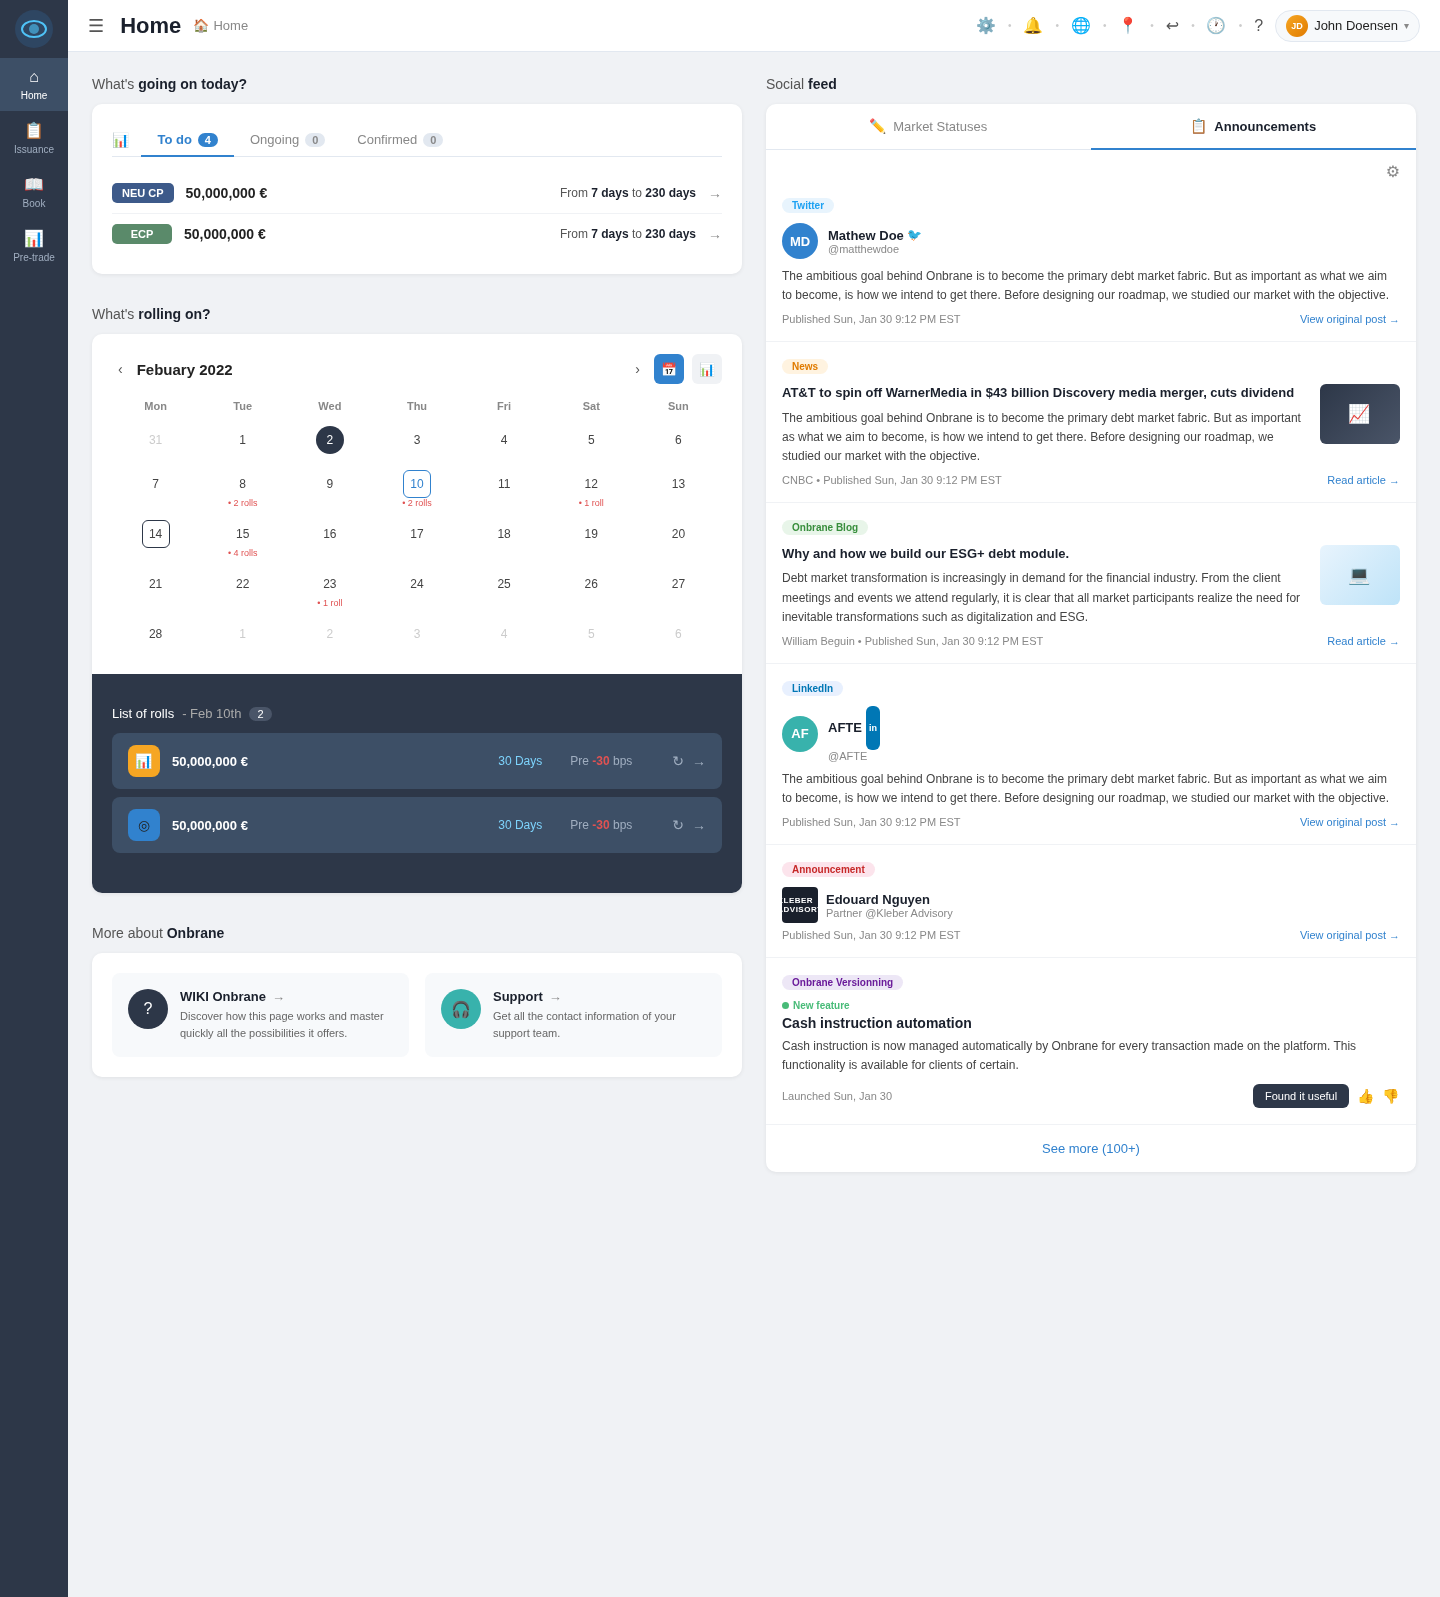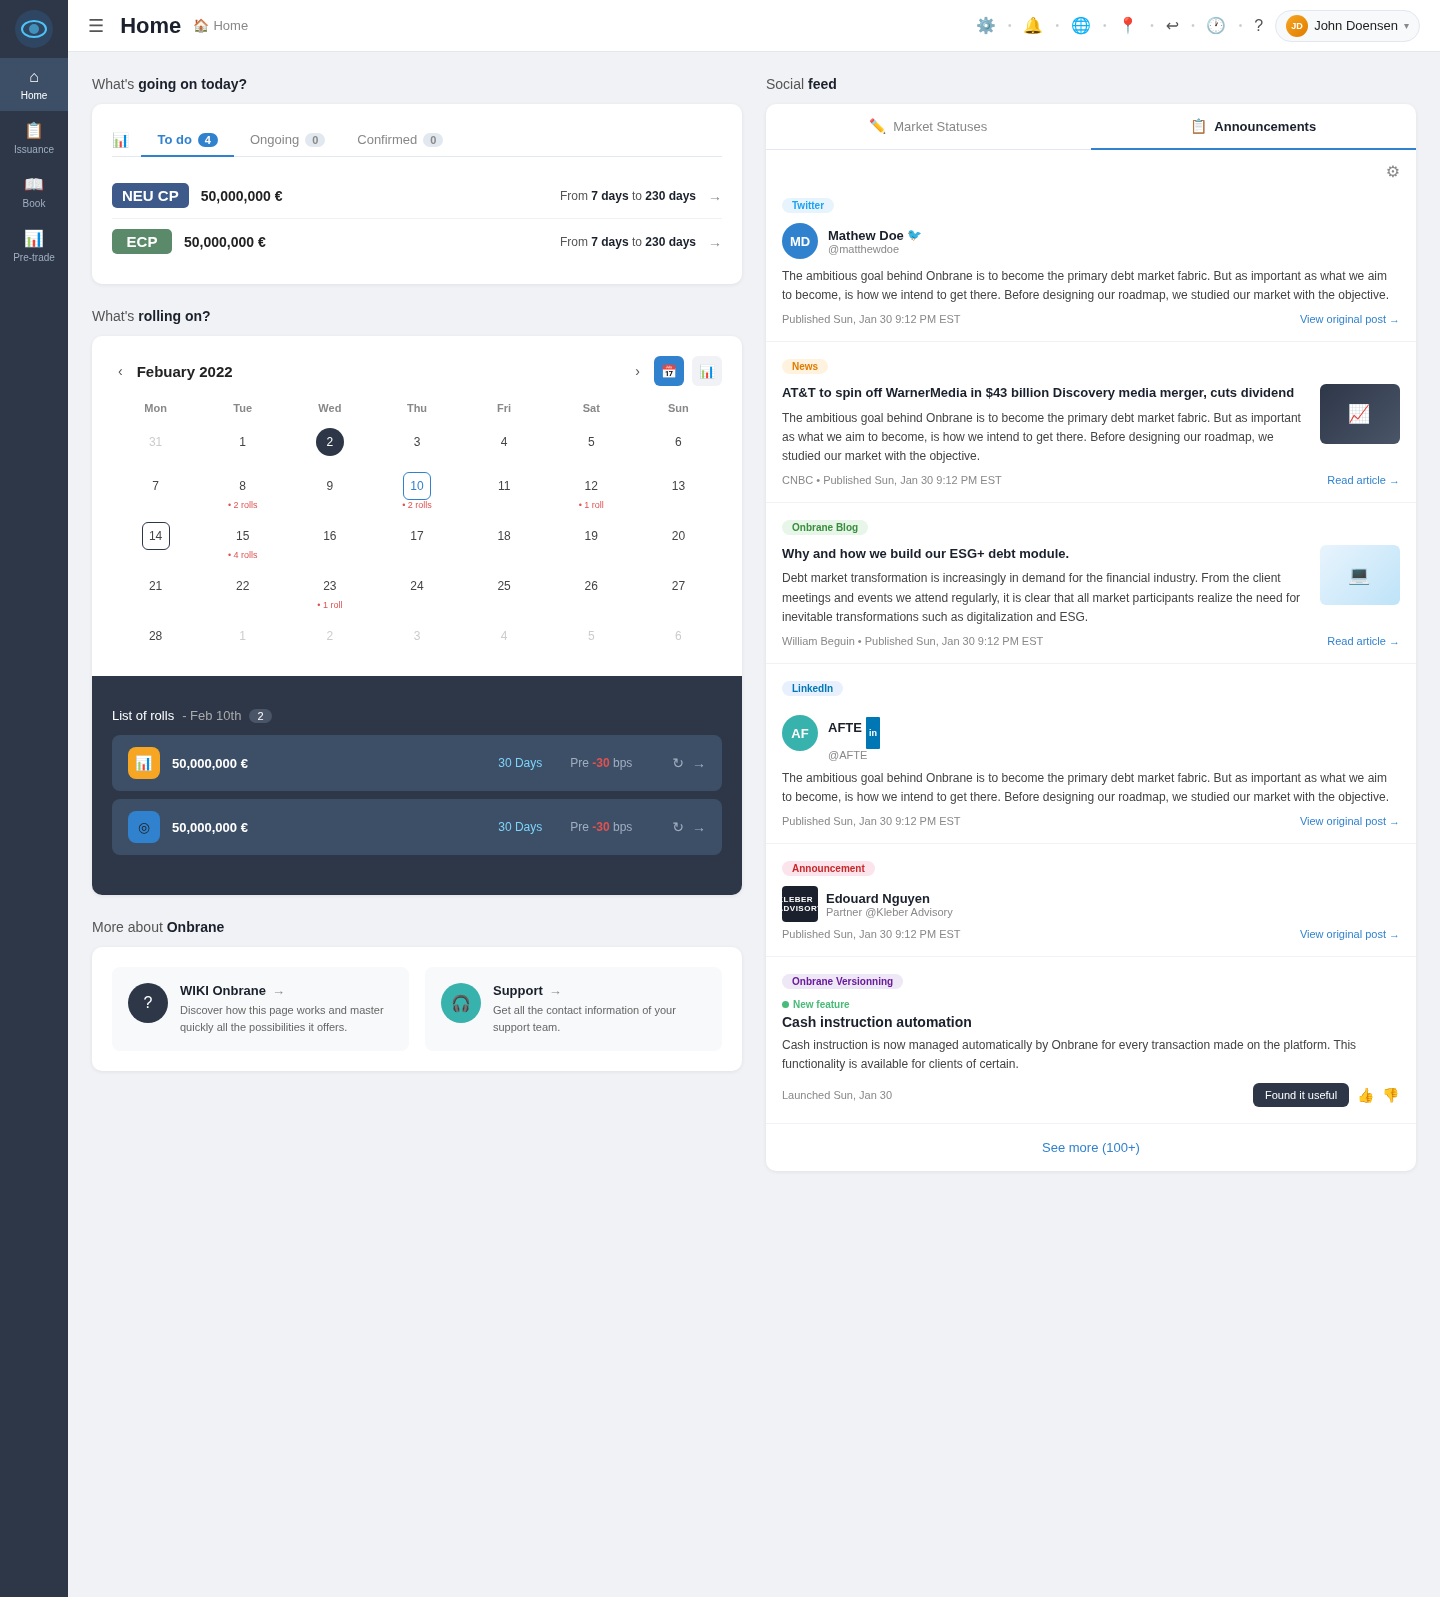--- a/index.html
+++ b/index.html
@@ -25,41 +25,41 @@
     .topbar-dot { color: #ccc; font-size: 10px; }
     .user-pill { display: flex; align-items: center; gap: 6px; background: #f7f9fb; border: 1px solid #e2e8f0; border-radius: 20px; padding: 4px 10px; cursor: pointer; }
     .user-avatar { width: 22px; height: 22px; border-radius: 50%; background: linear-gradient(135deg, #f6a623, #e07b00); display: flex; align-items: center; justify-content: center; color: #fff; font-size: 9px; font-weight: 700; }
     .user-name { font-size: 13px; color: #222; font-weight: 500; }
     .user-caret { color: #888; font-size: 10px; }
 
     
     .content-area { flex: 1; overflow-y: auto; display: grid; grid-template-columns: 1fr 1fr; gap: 24px; padding: 24px; }
 
     
-    .left-col { display: flex; flex-direction: column; gap: 24px; }
+    .left-col { display: flex; flex-direction: column; gap: 32px; }
 
     
     .section-title { font-size: 14px; color: #555; margin-bottom: 12px; }
     .section-title strong { color: #1a202c; font-weight: 700; }
 
     
     .card { background: #fff; border-radius: 10px; box-shadow: 0 1px 4px rgba(0,0,0,0.07); padding: 20px; }
 
     
     .tabs { display: flex; align-items: center; gap: 0; margin-bottom: 16px; border-bottom: 1px solid #e2e8f0; padding-bottom: 0; }
     .tab-chart-icon { color: #aaa; margin-right: 12px; font-size: 14px; }
     .tab { padding: 8px 16px; cursor: pointer; font-size: 13px; color: #888; border-bottom: 2px solid transparent; margin-bottom: -1px; display: flex; align-items: center; gap: 6px; }
     .tab.active { color: #3182ce; border-bottom: 2px solid #3182ce; font-weight: 600; }
     .tab-badge { background: #3182ce; color: #fff; border-radius: 10px; padding: 1px 7px; font-size: 11px; font-weight: 600; }
     .tab-badge.zero { background: #e2e8f0; color: #888; }
 
     
     .task-row { display: flex; align-items: center; gap: 12px; padding: 10px 0; border-bottom: 1px solid #f0f2f5; }
     .task-row:last-child { border-bottom: none; }
-    .task-badge { border-radius: 5px; padding: 4px 10px; font-size: 15px; font-weight: 700; color: #fff; min-width: 60px; text-align: center; }
+    .task-badge { border-radius: 5px; padding: 4px 10px; font-size: 11px; font-weight: 700; color: #fff; min-width: 60px; text-align: center; }
     .task-badge.neu { background: #3d5a8a; }
     .task-badge.ecp { background: #5a8a6a; }
     .task-amount { font-size: 14px; font-weight: 600; flex: 1; }
     .task-range { color: #555; font-size: 12px; }
     .task-range strong { color: #1a202c; font-weight: 700; }
     .task-arrow { color: #888; font-size: 14px; cursor: pointer; }
 
     
     .calendar-header { display: flex; align-items: center; gap: 8px; margin-bottom: 16px; }
     .cal-nav { background: none; border: none; cursor: pointer; color: #555; font-size: 14px; padding: 2px 6px; }
@@ -562,21 +562,21 @@
               </div>
             </div>
 
             <div class="feed-item">
               <span class="source-badge linkedin">LinkedIn</span>
               <div class="feed-author">
                 <div class="feed-avatar teal">AF</div>
                 <div class="feed-author-info">
                   <div class="feed-author-name">
                     AFTE
-                    <span class="social-icon li" style="background:#0077b5;color:#fff;padding:11px 3px;border-radius:1px;font-size:9px;font-style:normal;margin-top:11px;">in</span>
+                    <span class="social-icon li" style="background:#0077b5;color:#fff;padding:17px 3px;border-radius:6px;font-size:9px;font-style:normal;">in</span>
                   </div>
                   <div class="feed-author-handle">@AFTE</div>
                 </div>
               </div>
               <div class="feed-text">The ambitious goal behind Onbrane is to become the primary debt market fabric. But as important as what we aim to become, is how we intend to get there. Before designing our roadmap, we studied our market with the objective.</div>
               <div class="feed-meta">
                 <span>Published Sun, Jan 30 9:12 PM EST</span>
                 <span class="feed-action">View original post →</span>
               </div>
             </div>

